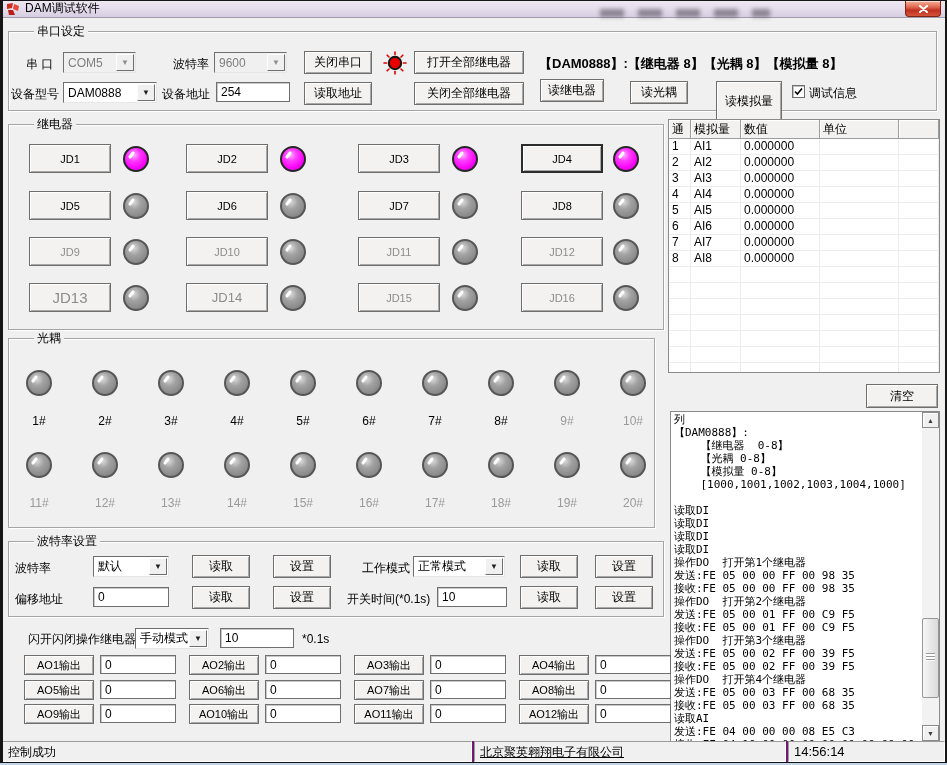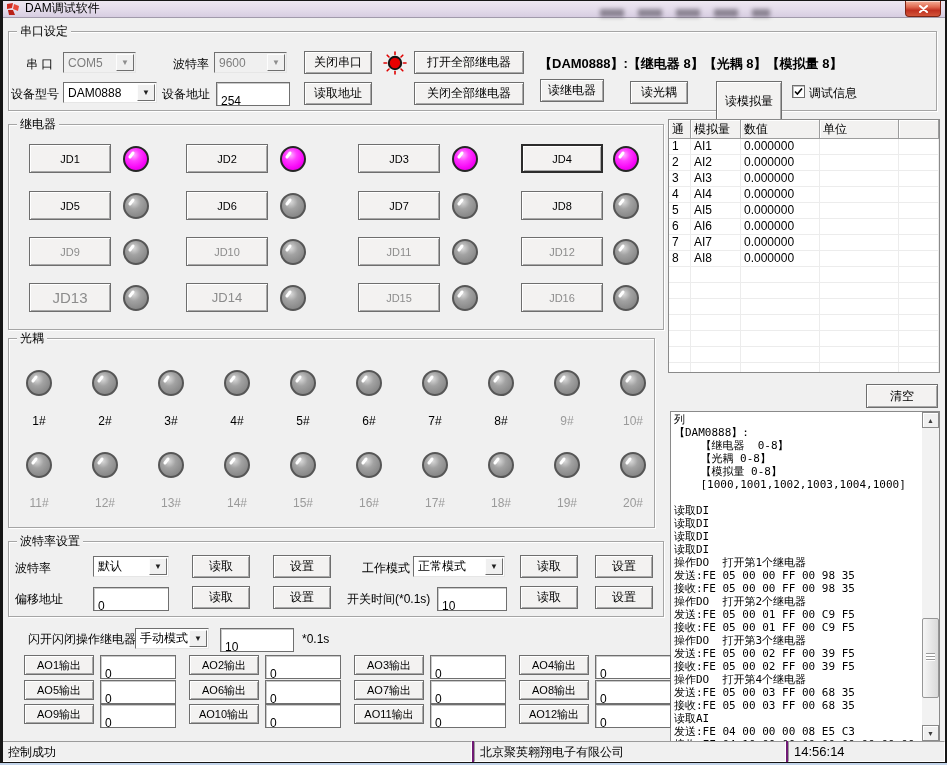--- a/index.html
+++ b/index.html
@@ -15,41 +15,41 @@
     border-bottom:1px solid #a19aab;display:flex;align-items:center;padding-left:6px;box-sizing:border-box;z-index:10;}
   .title-blob{position:absolute;left:600px;top:9px;width:170px;height:8px;
     background:repeating-linear-gradient(90deg,#3a3440 0 24px,transparent 24px 38px);filter:blur(2px);opacity:.5;}
   .apptitle{margin-left:5px;font-size:12px;}
   .close-btn{position:absolute;right:6px;top:1px;width:34px;height:15px;
     background:linear-gradient(180deg,#f5b09a 0%,#e06a50 40%,#c03020 62%,#d2543a 100%);
     border:1px solid #7d2413;border-top:none;border-radius:0 0 4px 4px;
     display:flex;align-items:center;justify-content:center;box-shadow:inset 0 1px 0 rgba(255,255,255,.55);}
 
   .group{position:absolute;border:1px solid #a5a5a5;box-shadow:inset 1px 1px 0 #fff,1px 1px 0 #fff;box-sizing:border-box;}
-  .gtitle{position:absolute;top:-8px;left:8px;background:#f0f0f0;padding:0 3px;line-height:14px;white-space:nowrap;}
+  .gtitle{position:absolute;top:-8px;left:25px;background:#f0f0f0;padding:0 3px;line-height:14px;white-space:nowrap;}
 
   .label{position:absolute;white-space:nowrap;line-height:14px;}
   .bold{font-weight:bold;font-size:13px;}
 
   .btn{position:absolute;background:#f3f2f1;border:1px solid #6e6e6e;
     box-shadow:inset 1px 1px 0 #fff,inset -1px -1px 0 #a8a8a8;
     display:flex;align-items:center;justify-content:center;cursor:default;box-sizing:border-box;white-space:nowrap;}
   .btn.focused{border:2px solid #2c2c2c;}
   .btn.disabled{color:#8c8c8c;}
 
   .combo{position:absolute;background:#fff;border:1px solid;border-color:#6f6f6f #e6e6e6 #e6e6e6 #6f6f6f;
     box-sizing:border-box;display:flex;align-items:center;padding-left:4px;overflow:hidden;}
   .combo .arrow{position:absolute;right:1px;top:1px;bottom:1px;width:16px;background:#f0f0f0;
     border:1px solid;border-color:#fdfdfd #6f6f6f #6f6f6f #fdfdfd;display:flex;align-items:center;justify-content:center;
     font-size:8px;color:#1f1f1f;}
   .combo.disabled{background:#f0f0f0;color:#7e7e7e;}
   .combo.disabled .arrow{color:#8e8e8e;}
 
   .input{position:absolute;background:#fff;border:1px solid #6f6f6f;box-shadow:inset 1px 1px 0 #c9c9c9;
-    box-sizing:border-box;padding:11px 4px;line-height:14px;overflow:hidden;white-space:nowrap;}
+    box-sizing:border-box;padding:2px 4px;line-height:14px;overflow:hidden;white-space:nowrap;}
 
   .checkbox{position:absolute;width:13px;height:13px;background:#fff;border:1px solid #6f6f6f;
     box-shadow:inset 1px 1px 0 #c0c0c0;box-sizing:border-box;display:flex;align-items:center;justify-content:center;}
 
   .led{position:absolute;width:26px;height:26px;border-radius:50%;box-sizing:border-box;border:2px solid #262626;}
   .led.on{background:radial-gradient(circle at 40% 32%,#ffb0ff 0%,#ff3cff 30%,#f705f7 65%,#cc00cc 100%);}
   .led.off{background:radial-gradient(circle at 40% 32%,#dadada 0%,#a2a2a2 35%,#8b8b8b 70%,#7b7b7b 100%);border-color:#565656;}
   .led::after{content:"";position:absolute;left:5px;top:3px;width:3px;height:8px;border-radius:2px;background:#fff;transform:rotate(38deg);}
 
   #analog-table{position:absolute;left:668px;top:119px;width:272px;height:254px;background:#fff;
@@ -453,16 +453,16 @@
       <div class="btn" style="left: 165px; top: 49px; width: 70px; height: 20px; font-size: 11px;">AO10输出</div>
       <div class="input" style="left: 241px; top: 49px; width: 76px; height: 19px;">0</div>
       <div class="btn" style="left: 330px; top: 49px; width: 70px; height: 20px; font-size: 11px;">AO11输出</div>
       <div class="input" style="left: 406px; top: 49px; width: 76px; height: 19px;">0</div>
       <div class="btn" style="left: 495px; top: 49px; width: 70px; height: 20px; font-size: 11px;">AO12输出</div>
       <div class="input" style="left: 571px; top: 49px; width: 76px; height: 19px;">0</div>
     </div>
 
   <div class="statusbar">
     <div class="spanel" style="width:470px;">控制成功</div>
-    <div class="spanel" style="width:312px;">北京聚英翱翔电子有限公司</div>
+    <div class="spanel" style="width:312px;text-decoration:underline;">北京聚英翱翔电子有限公司</div>
     <div class="spanel" style="flex:1;font-size:13px;">14:56:14</div>
   </div>
 </div>
 
 </body></html>

